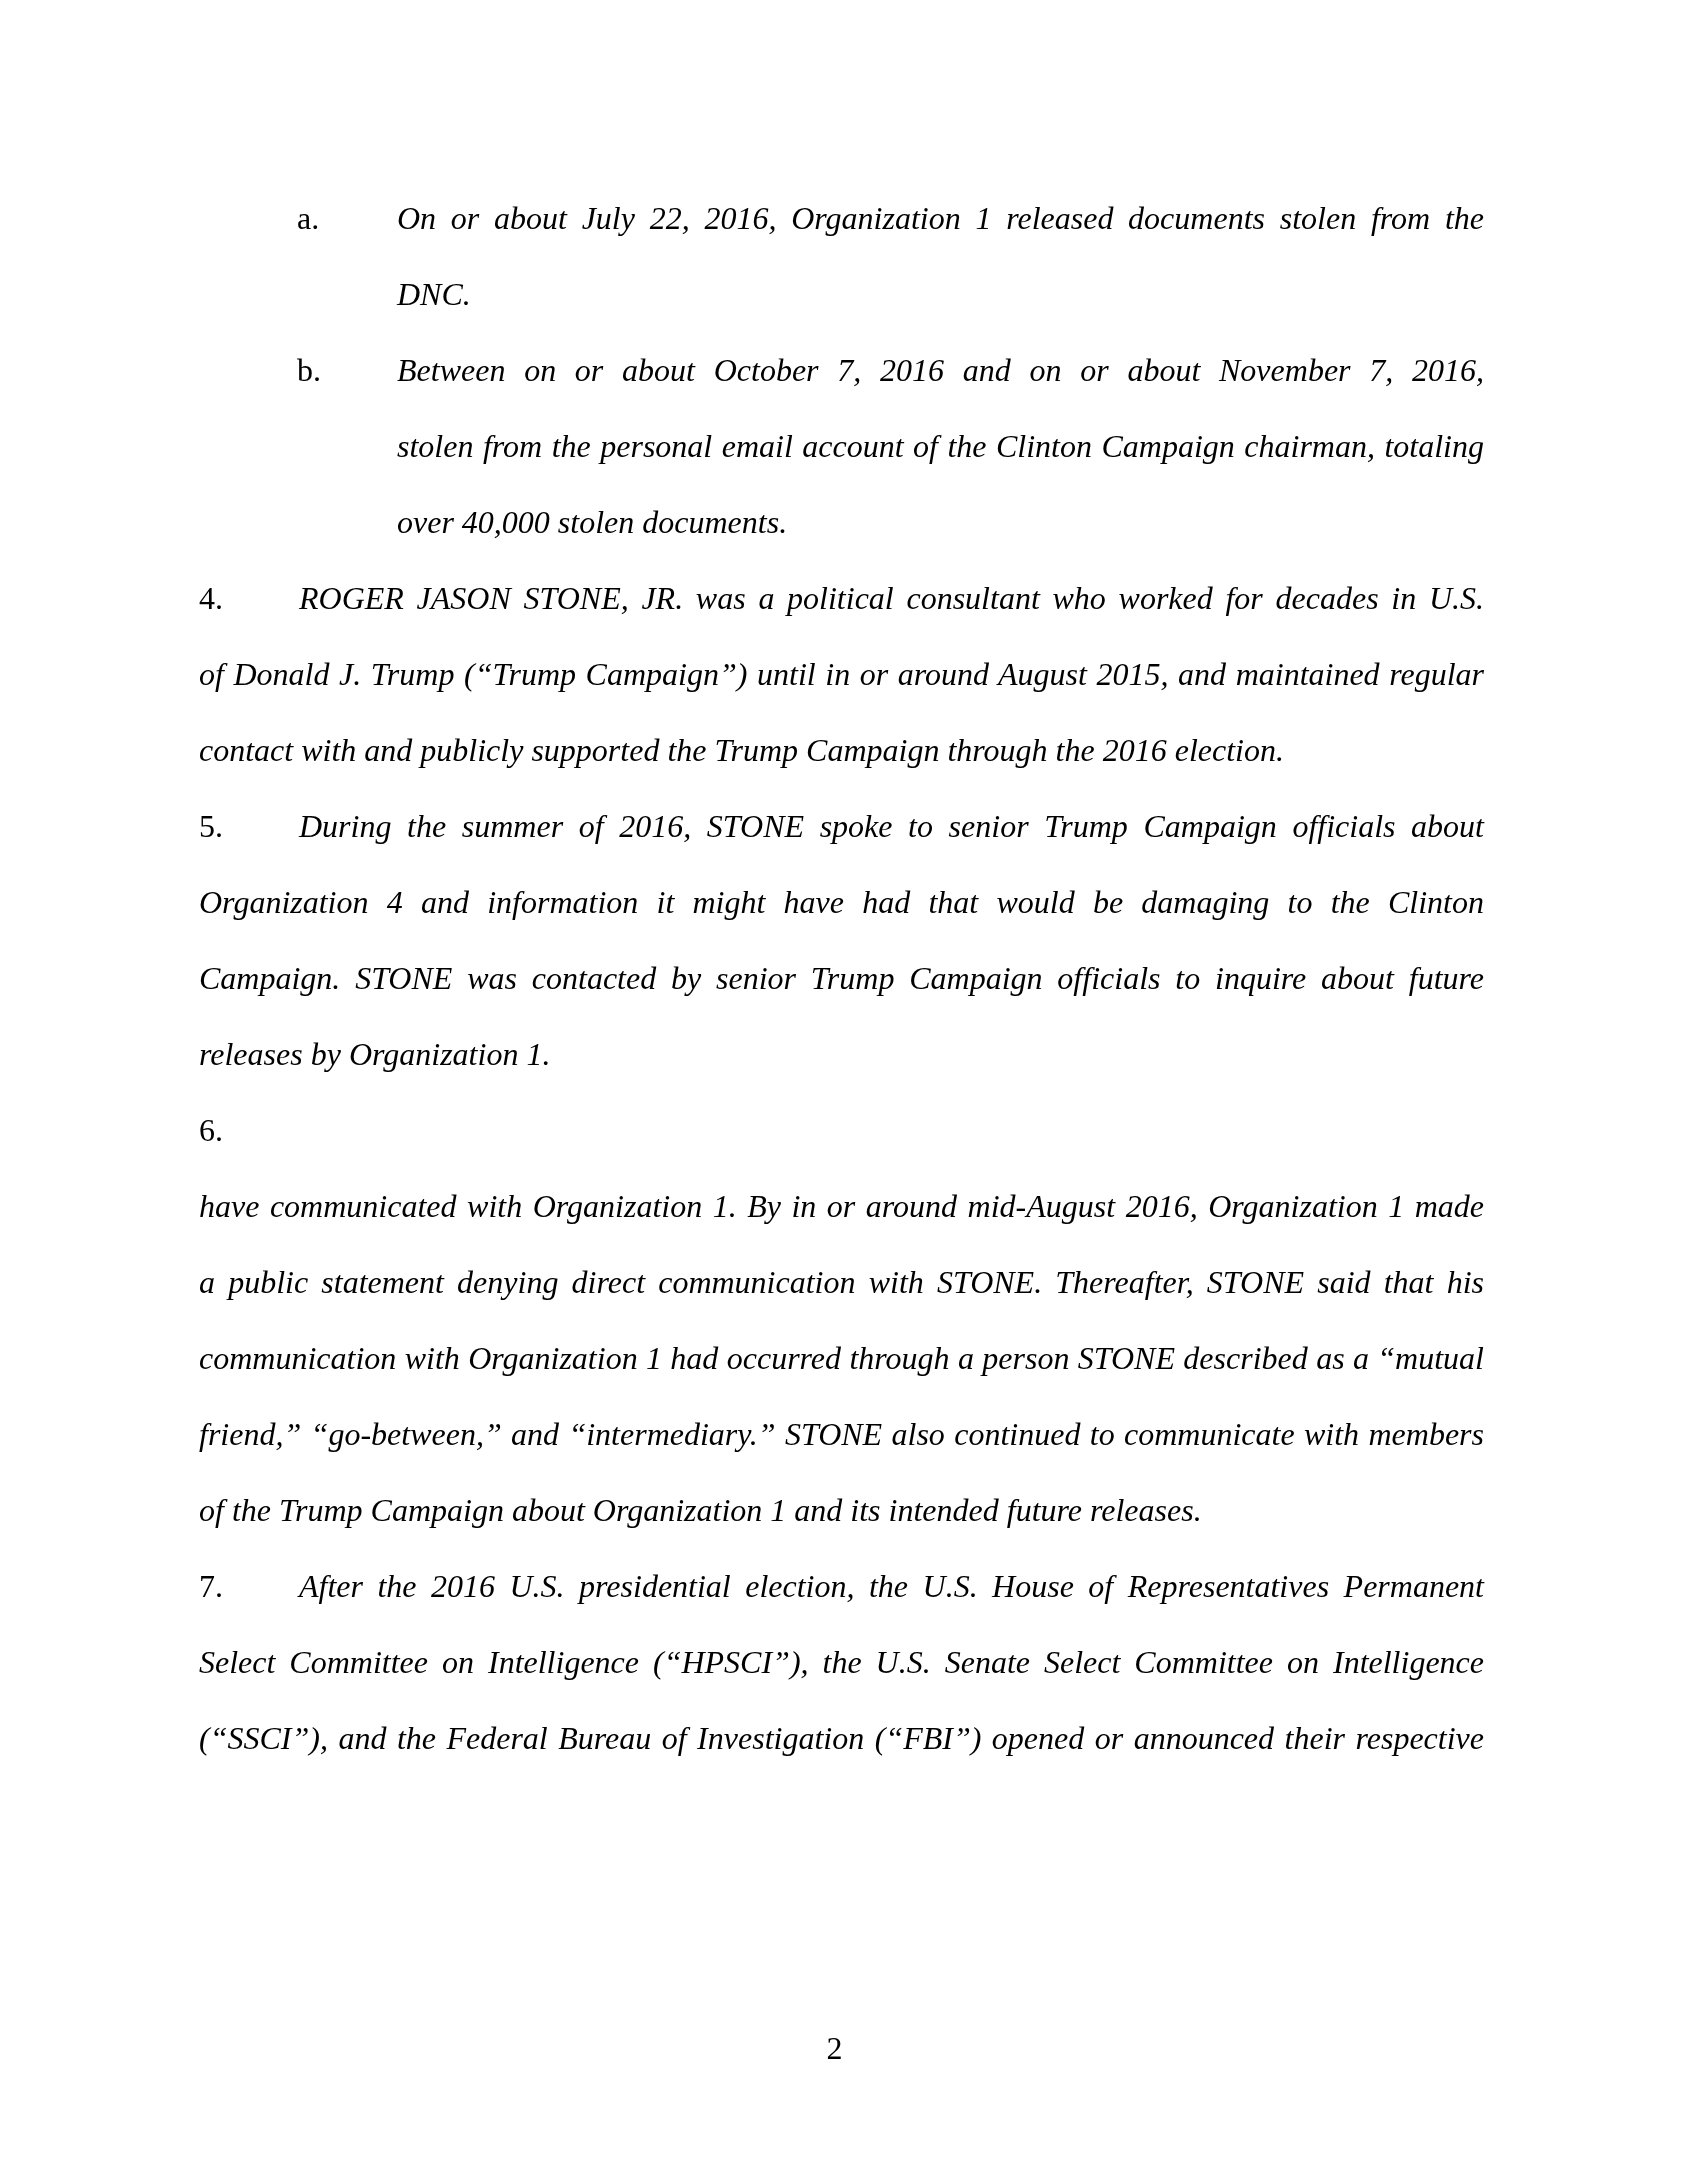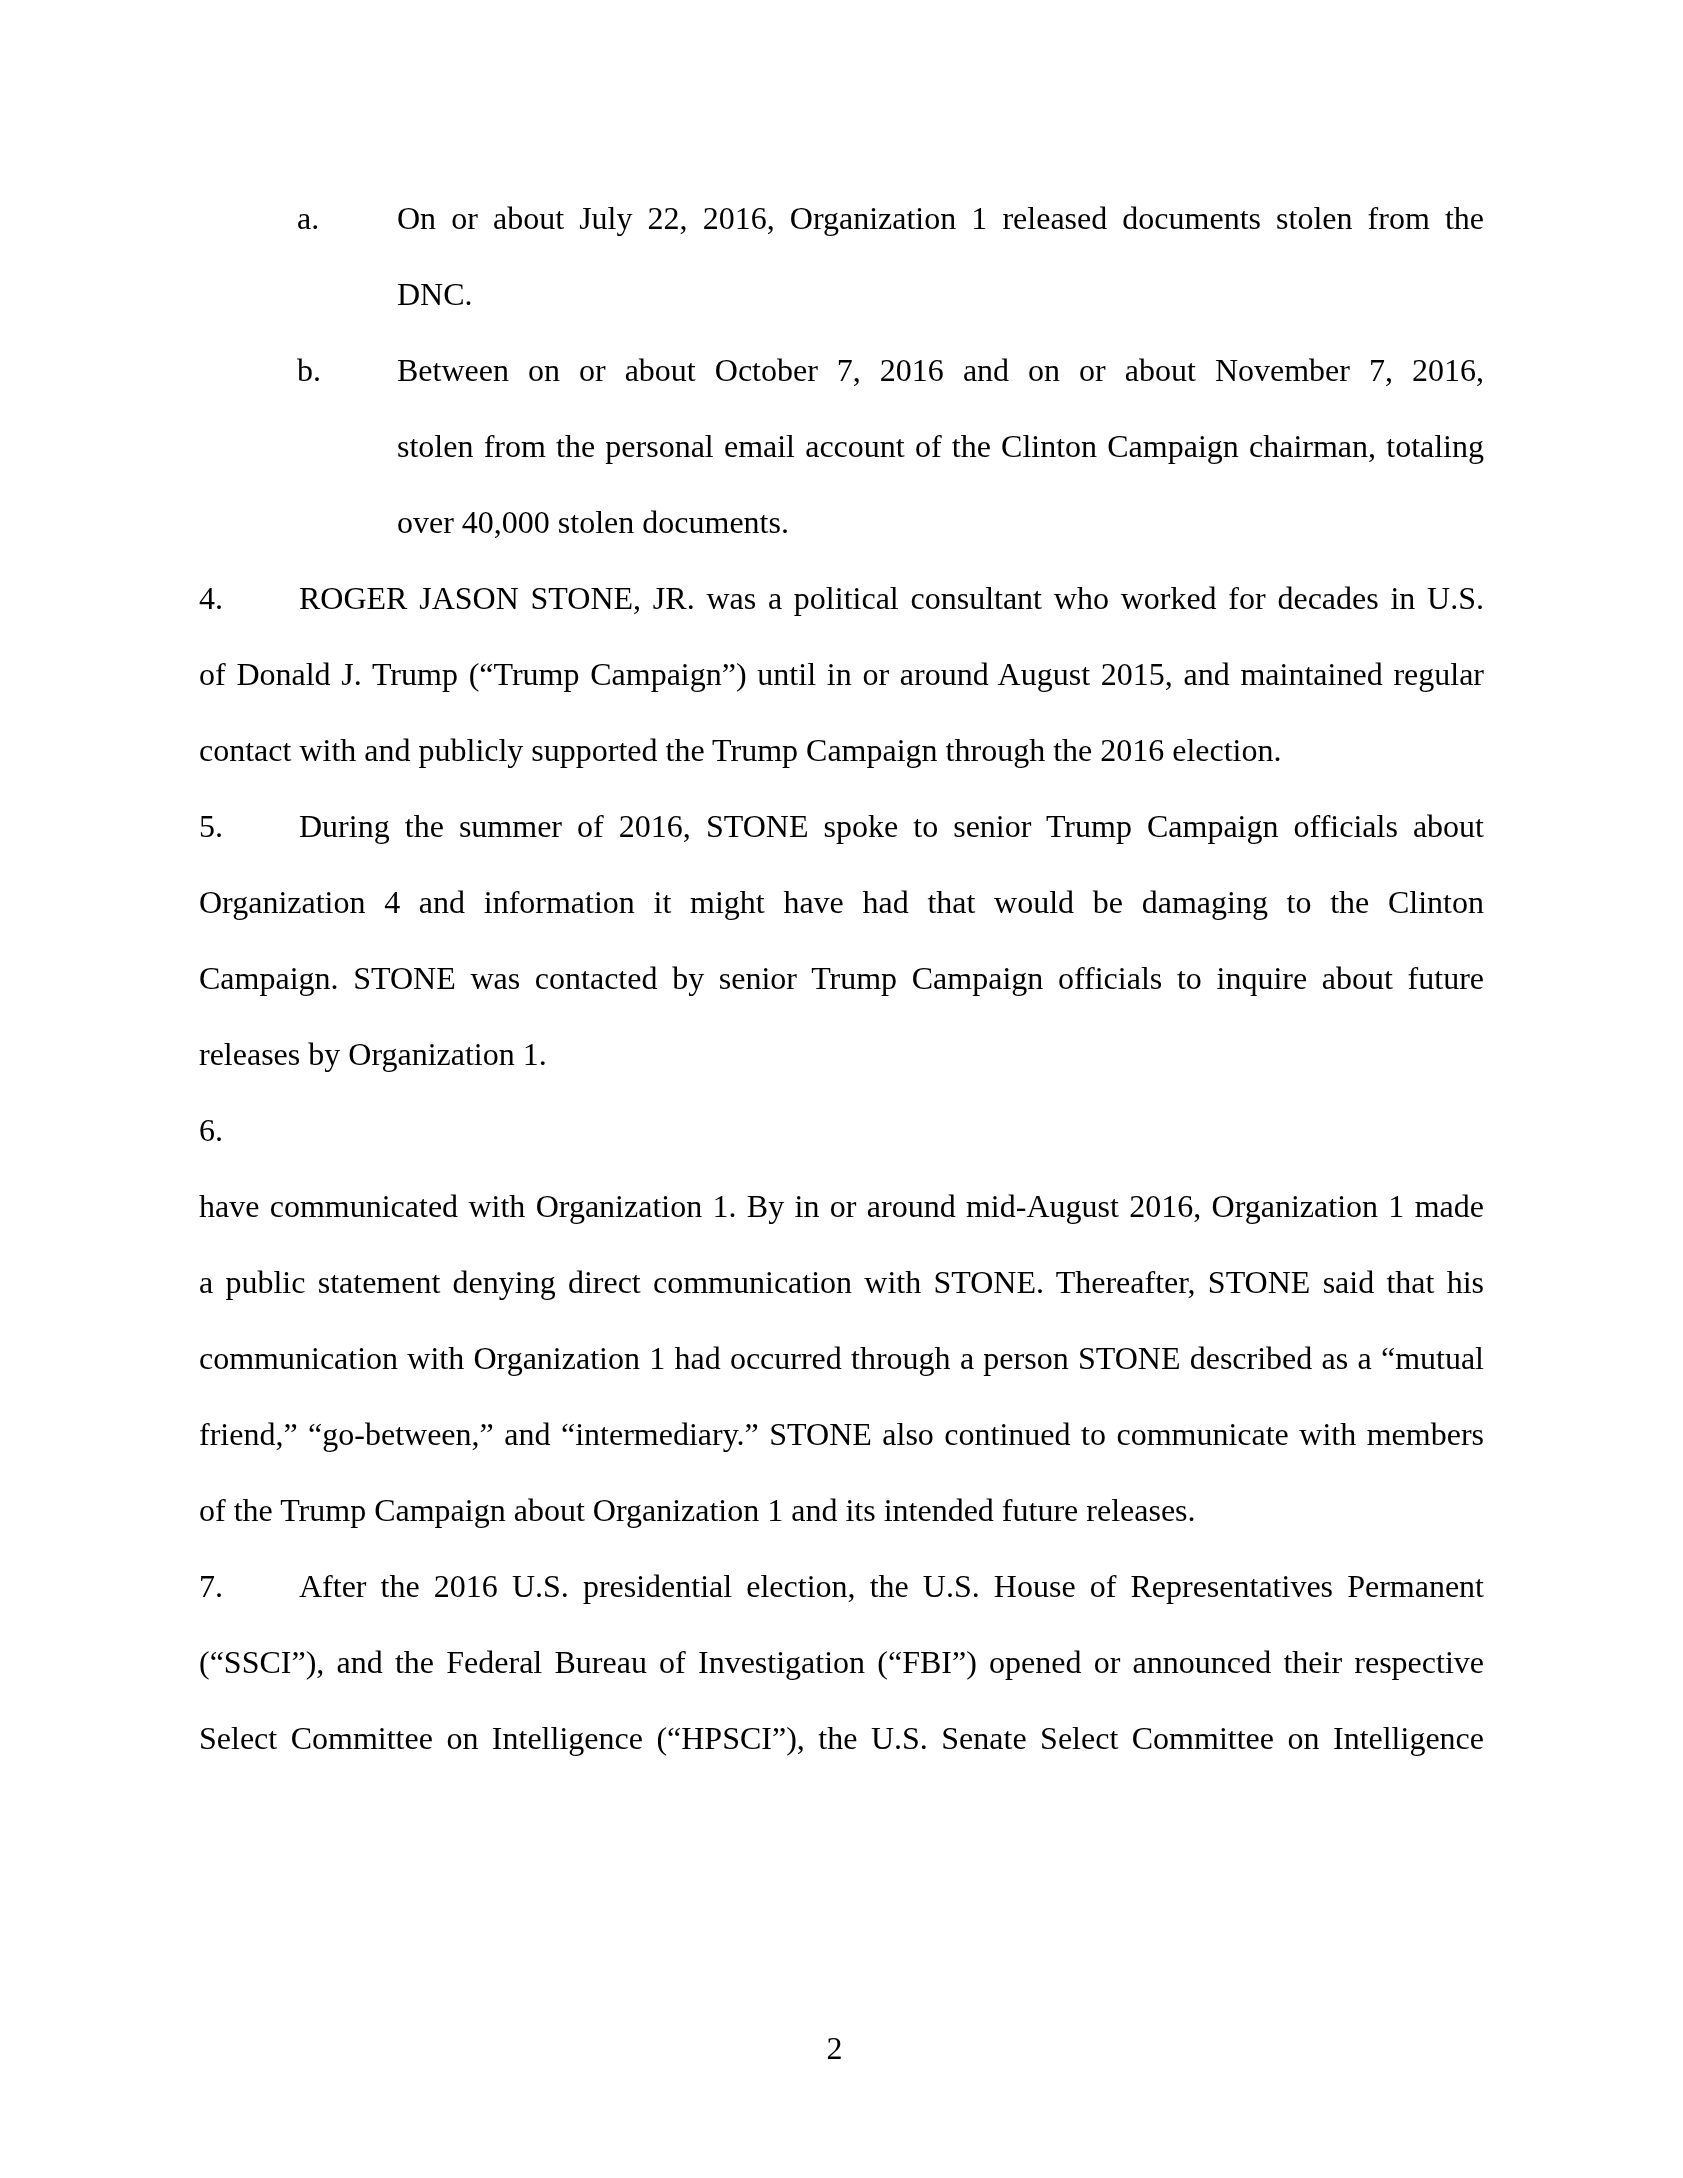--- a/index.html
+++ b/index.html
@@ -38,20 +38,21 @@
   }
   .line .txt {
     position: absolute;
     top: 0;
     display: block;
     white-space: normal;
     text-align: justify;
     text-align-last: justify;
     overflow: visible;
     height: 76px;
+    font-style: italic;
   }
   .line.last .txt {
     text-align-last: left;
   }
   .line .num {
     position: absolute;
     top: 0;
     display: block;
   }
   
@@ -140,23 +141,23 @@
     </div>
     <div class="line para last">
       <span class="txt cont">of the Trump Campaign about Organization 1 and its intended future releases.</span>
     </div>
 
     <div class="line para">
       <span class="num">7.</span>
       <span class="txt first">After the 2016 U.S. presidential election, the U.S. House of Representatives Permanent</span>
     </div>
     <div class="line para">
-      <span class="txt cont">(“SSCI”), and the Federal Bureau of Investigation (“FBI”) opened or announced their respective</span>
+      <span class="txt cont">Select Committee on Intelligence (“HPSCI”), the U.S. Senate Select Committee on Intelligence</span>
     </div>
     <div class="line para">
-      <span class="txt cont">Select Committee on Intelligence (“HPSCI”), the U.S. Senate Select Committee on Intelligence</span>
+      <span class="txt cont">(“SSCI”), and the Federal Bureau of Investigation (“FBI”) opened or announced their respective</span>
     </div>
 
   </div>
 
   <div class="page-number">2</div>
 </div>
 
 
 </body></html>

